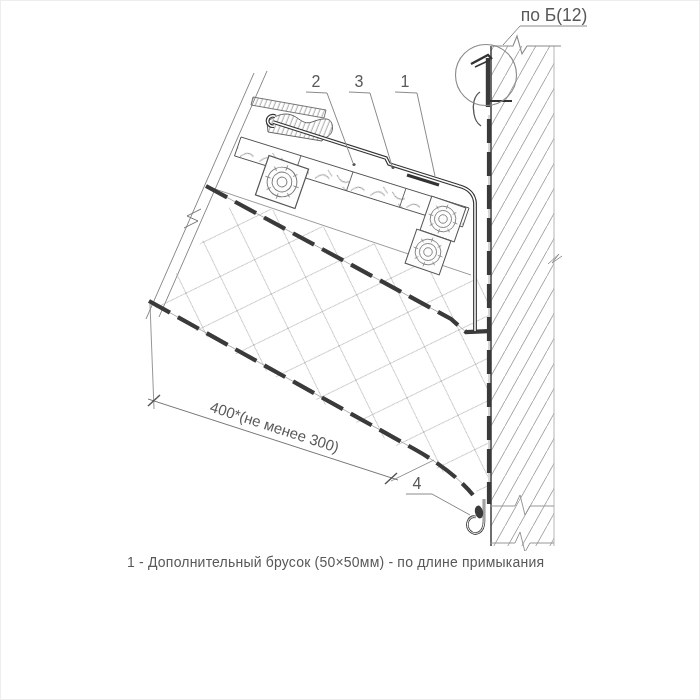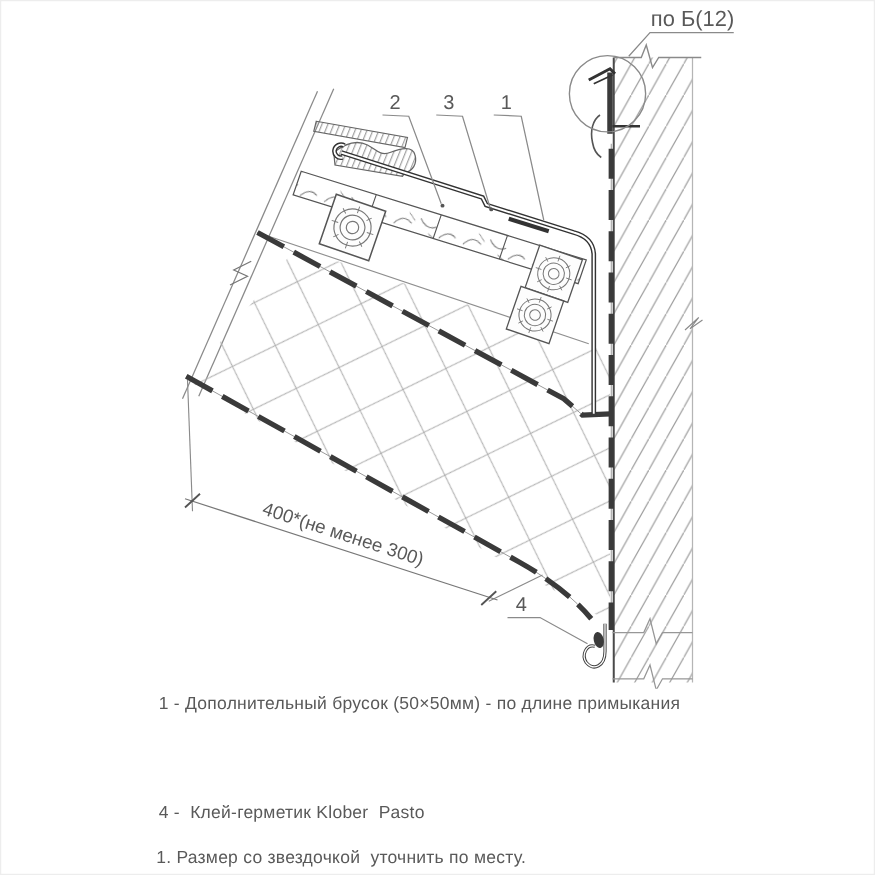--- a/index.html
+++ b/index.html
@@ -145,16 +145,14 @@
   <g>
     <line x1="149" y1="303" x2="153" y2="408" stroke="#8a8a8a" stroke-width="0.9"></line>
     <line x1="390" y1="480" x2="433" y2="459" stroke="#8a8a8a" stroke-width="0.9"></line>
     <line x1="147" y1="398" x2="397" y2="479" stroke="#777" stroke-width="1"></line>
     <path d="M147,405 L159,394 M384,483 L396,472" stroke="#555" stroke-width="1.5"></path>
     <text x="272" y="431" text-anchor="middle" class="dim-text" transform="rotate(18 272 431)">400*(не менее 300)</text>
   </g>
 </svg>
 
 <div class="legend" style="top:553px">1 - Дополнительный брусок (50×50мм) - по длине примыкания</div>
-<div class="legend" style="top:640px">4 -  Клей-герметик Klober  Pasto</div>
-<div class="legend" style="top:676px;left:124px">1. Размер со звездочкой  уточнить по месту.</div>
 
 </div>
 
 </body></html>

